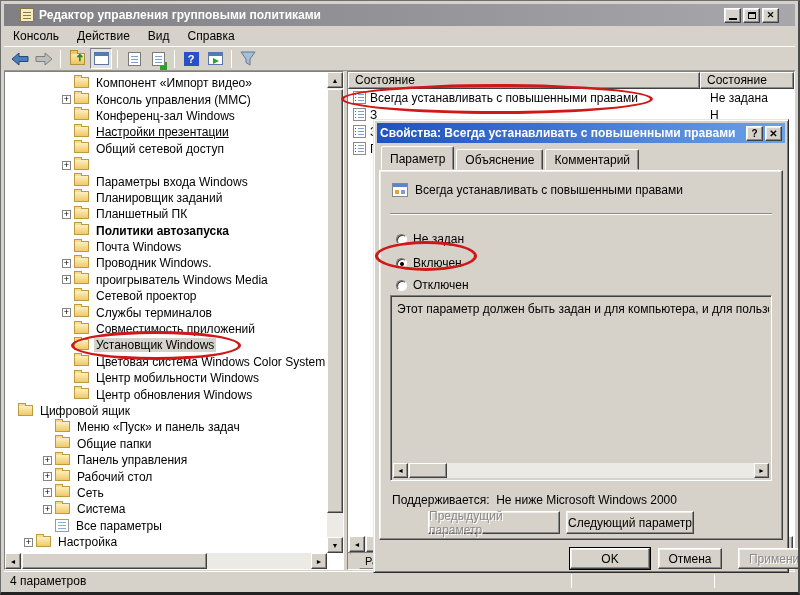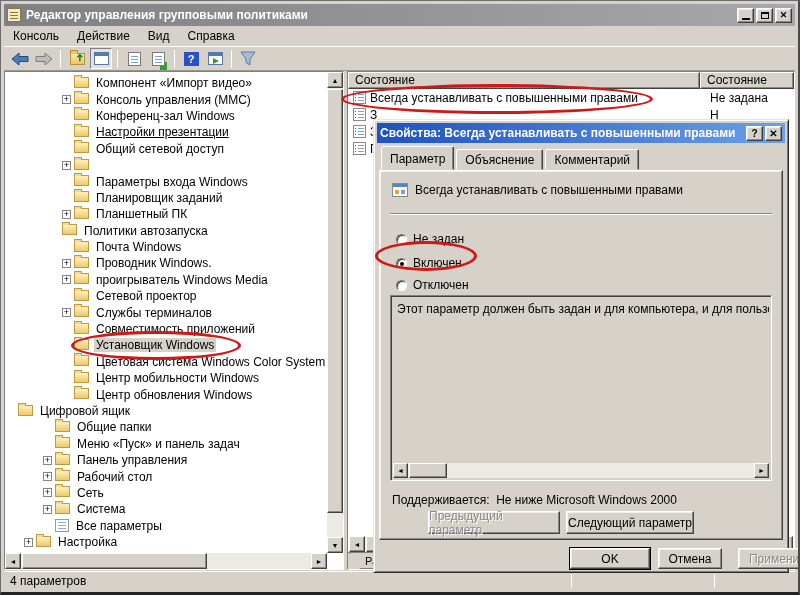--- a/index.html
+++ b/index.html
@@ -1,21 +1,21 @@
 <!DOCTYPE html>
 <html><head>
 <meta charset="utf-8">
 <style>
   html,body{margin:0;padding:0;background:#9aa0a8;}
   *{box-sizing:border-box;font-family:"Liberation Sans",sans-serif;}
   .window{position:relative;width:800px;height:595px;background:#d6d2ca;border:1px solid #6e6e6e;border-bottom:3px solid #232323;border-right:2px solid #4a4a4a;overflow:hidden;}
   
   .r3{background:#d6d2ca;border:1px solid;border-color:#fff #404040 #404040 #fff;box-shadow:inset -1px -1px 0 #8a8a8a,inset 1px 1px 0 #f2f0ec;}
   
-  .titlebar{position:absolute;left:3px;top:3px;right:3px;height:22px;background:linear-gradient(90deg,#7f7f84,#a7a7ac);display:flex;align-items:center;padding:0 3px;}
+  .titlebar{position:absolute;left:3px;top:3px;right:3px;height:22px;background:linear-gradient(90deg,#7f7f84,#a7a7ac);display:flex;align-items:center;padding:0 16px;}
   .title-text{color:#fff;font-weight:bold;font-size:12px;margin-left:5px;white-space:nowrap;}
   .winbtns{margin-left:auto;display:flex;gap:2px;}
   .wbtn{width:17px;height:15px;font-size:9px;font-weight:bold;display:flex;align-items:center;justify-content:center;color:#000;}
   .mmc-icon{width:14px;height:14px;background:#f6ecc4;border:1px solid #8a7a40;position:relative;display:inline-block;}
   .mmc-icon::before{content:"";position:absolute;left:2px;top:3px;right:2px;height:1px;background:#8a7a40;box-shadow:0 3px 0 #8a7a40,0 6px 0 #8a7a40;}
   .glyph-min{width:8px;height:2px;background:#000;margin-top:7px;}
   .glyph-max{width:8px;height:7px;border:1px solid #000;border-top:2px solid #000;}
   
   .menubar{position:absolute;left:3px;top:25px;right:3px;height:21px;display:flex;align-items:center;font-size:12px;border-bottom:1px solid #fff;background:#d6d2ca;}
   .menu-item{padding:2px 9px;}
@@ -207,21 +207,21 @@
         <div class="tree-row" style="padding-left: 56px;">
           <span class="expander empty"></span>
           <span class="folder"></span>
           <span class="tree-label">Планировщик заданий</span>
         </div>
         <div class="tree-row" style="padding-left: 56px;">
           <span class="expander">+</span>
           <span class="folder"></span>
           <span class="tree-label">Планшетный ПК</span>
         </div>
-        <div class="tree-row" style="padding-left: 44px;">
+        <div class="tree-row" style="padding-left: 56px; font-weight: bold;">
           <span class="expander empty"></span>
           <span class="folder"></span>
           <span class="tree-label">Политики автозапуска</span>
         </div>
         <div class="tree-row" style="padding-left: 56px;">
           <span class="expander empty"></span>
           <span class="folder"></span>
           <span class="tree-label">Почта Windows</span>
         </div>
         <div class="tree-row" style="padding-left: 56px;">
@@ -270,26 +270,26 @@
           <span class="tree-label">Центр обновления Windows</span>
         </div>
         <div class="tree-row" style="">
           <span class="expander empty"></span>
           <span class="folder"></span>
           <span class="tree-label">Цифровой ящик</span>
         </div>
         <div class="tree-row" style="padding-left: 37px;">
           <span class="expander empty"></span>
           <span class="folder"></span>
+          <span class="tree-label">Меню «Пуск» и панель задач</span>
+        </div>
+        <div class="tree-row" style="padding-left: 37px;">
+          <span class="expander empty"></span>
+          <span class="folder"></span>
           <span class="tree-label">Общие папки</span>
-        </div>
-        <div class="tree-row" style="padding-left: 37px;">
-          <span class="expander empty"></span>
-          <span class="folder"></span>
-          <span class="tree-label">Меню «Пуск» и панель задач</span>
         </div>
         <div class="tree-row" style="padding-left: 37px;">
           <span class="expander">+</span>
           <span class="folder"></span>
           <span class="tree-label">Панель управления</span>
         </div>
         <div class="tree-row" style="padding-left: 37px;">
           <span class="expander">+</span>
           <span class="folder"></span>
           <span class="tree-label">Рабочий стол</span>

